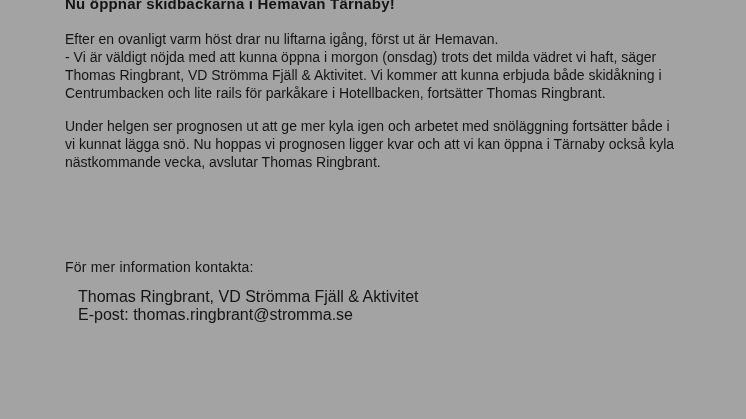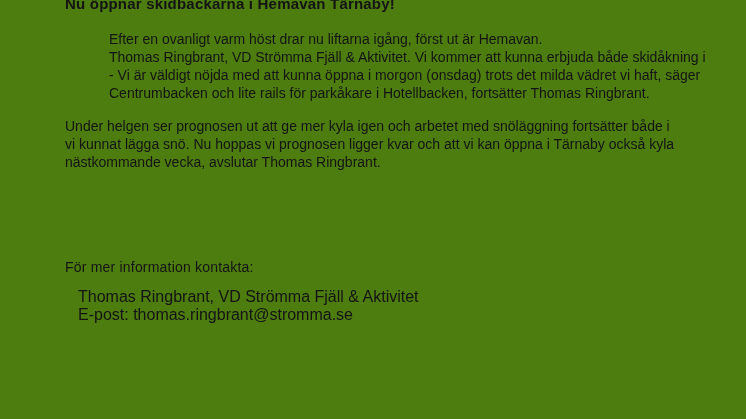--- a/index.html
+++ b/index.html
@@ -4,21 +4,21 @@
 <style>
   html, body {
     margin: 0;
     padding: 0;
     background: #ffffff;
   }
   .page {
     position: relative;
     width: 746px;
     height: 419px;
-    background: #4d7c0f;
+    background: #a3a3a3;
     overflow: hidden;
     font-family: "Liberation Sans", "DejaVu Sans", sans-serif;
     color: #141414;
   }
   .doc-title {
     position: absolute;
     left: 65px;
     top: -5px;
     font-size: 15px;
     font-weight: bold;
@@ -28,21 +28,21 @@
   }
   .para {
     position: absolute;
     left: 65px;
     font-size: 14px;
     line-height: 18px;
   }
   .para .line {
     white-space: nowrap;
   }
-  .p1 { top: 30px; margin-left: 44px; }
+  .p1 { top: 30px; }
   .p2 { top: 117px; }
   .contact-heading {
     position: absolute;
     left: 65px;
     top: 258px;
     font-size: 14px;
     font-weight: normal;
     line-height: 18px;
     white-space: nowrap;
     letter-spacing: 0.2px;
@@ -60,22 +60,22 @@
 </style>
 </head>
 <body>
 
 <div class="page">
 
   <div class="doc-title">Nu öppnar skidbackarna i Hemavan Tärnaby!</div>
 
   <div class="para p1">
     <div class="line">Efter en ovanligt varm höst drar nu liftarna igång, först ut är Hemavan.</div>
+    <div class="line">- Vi är väldigt nöjda med att kunna öppna i morgon (onsdag) trots det milda vädret vi haft, säger</div>
     <div class="line">Thomas Ringbrant, VD Strömma Fjäll &amp; Aktivitet. Vi kommer att kunna erbjuda både skidåkning i</div>
-    <div class="line">- Vi är väldigt nöjda med att kunna öppna i morgon (onsdag) trots det milda vädret vi haft, säger</div>
     <div class="line">Centrumbacken och lite rails för parkåkare i Hotellbacken, fortsätter Thomas Ringbrant.</div>
   </div>
 
   <div class="para p2">
     <div class="line">Under helgen ser prognosen ut att ge mer kyla igen och arbetet med snöläggning fortsätter både i</div>
     <div class="line">vi kunnat lägga snö. Nu hoppas vi prognosen ligger kvar och att vi kan öppna i Tärnaby också kyla</div>
     <div class="line">nästkommande vecka, avslutar Thomas Ringbrant.</div>
   </div>
 
   <div class="contact-heading">För mer information kontakta:</div>

